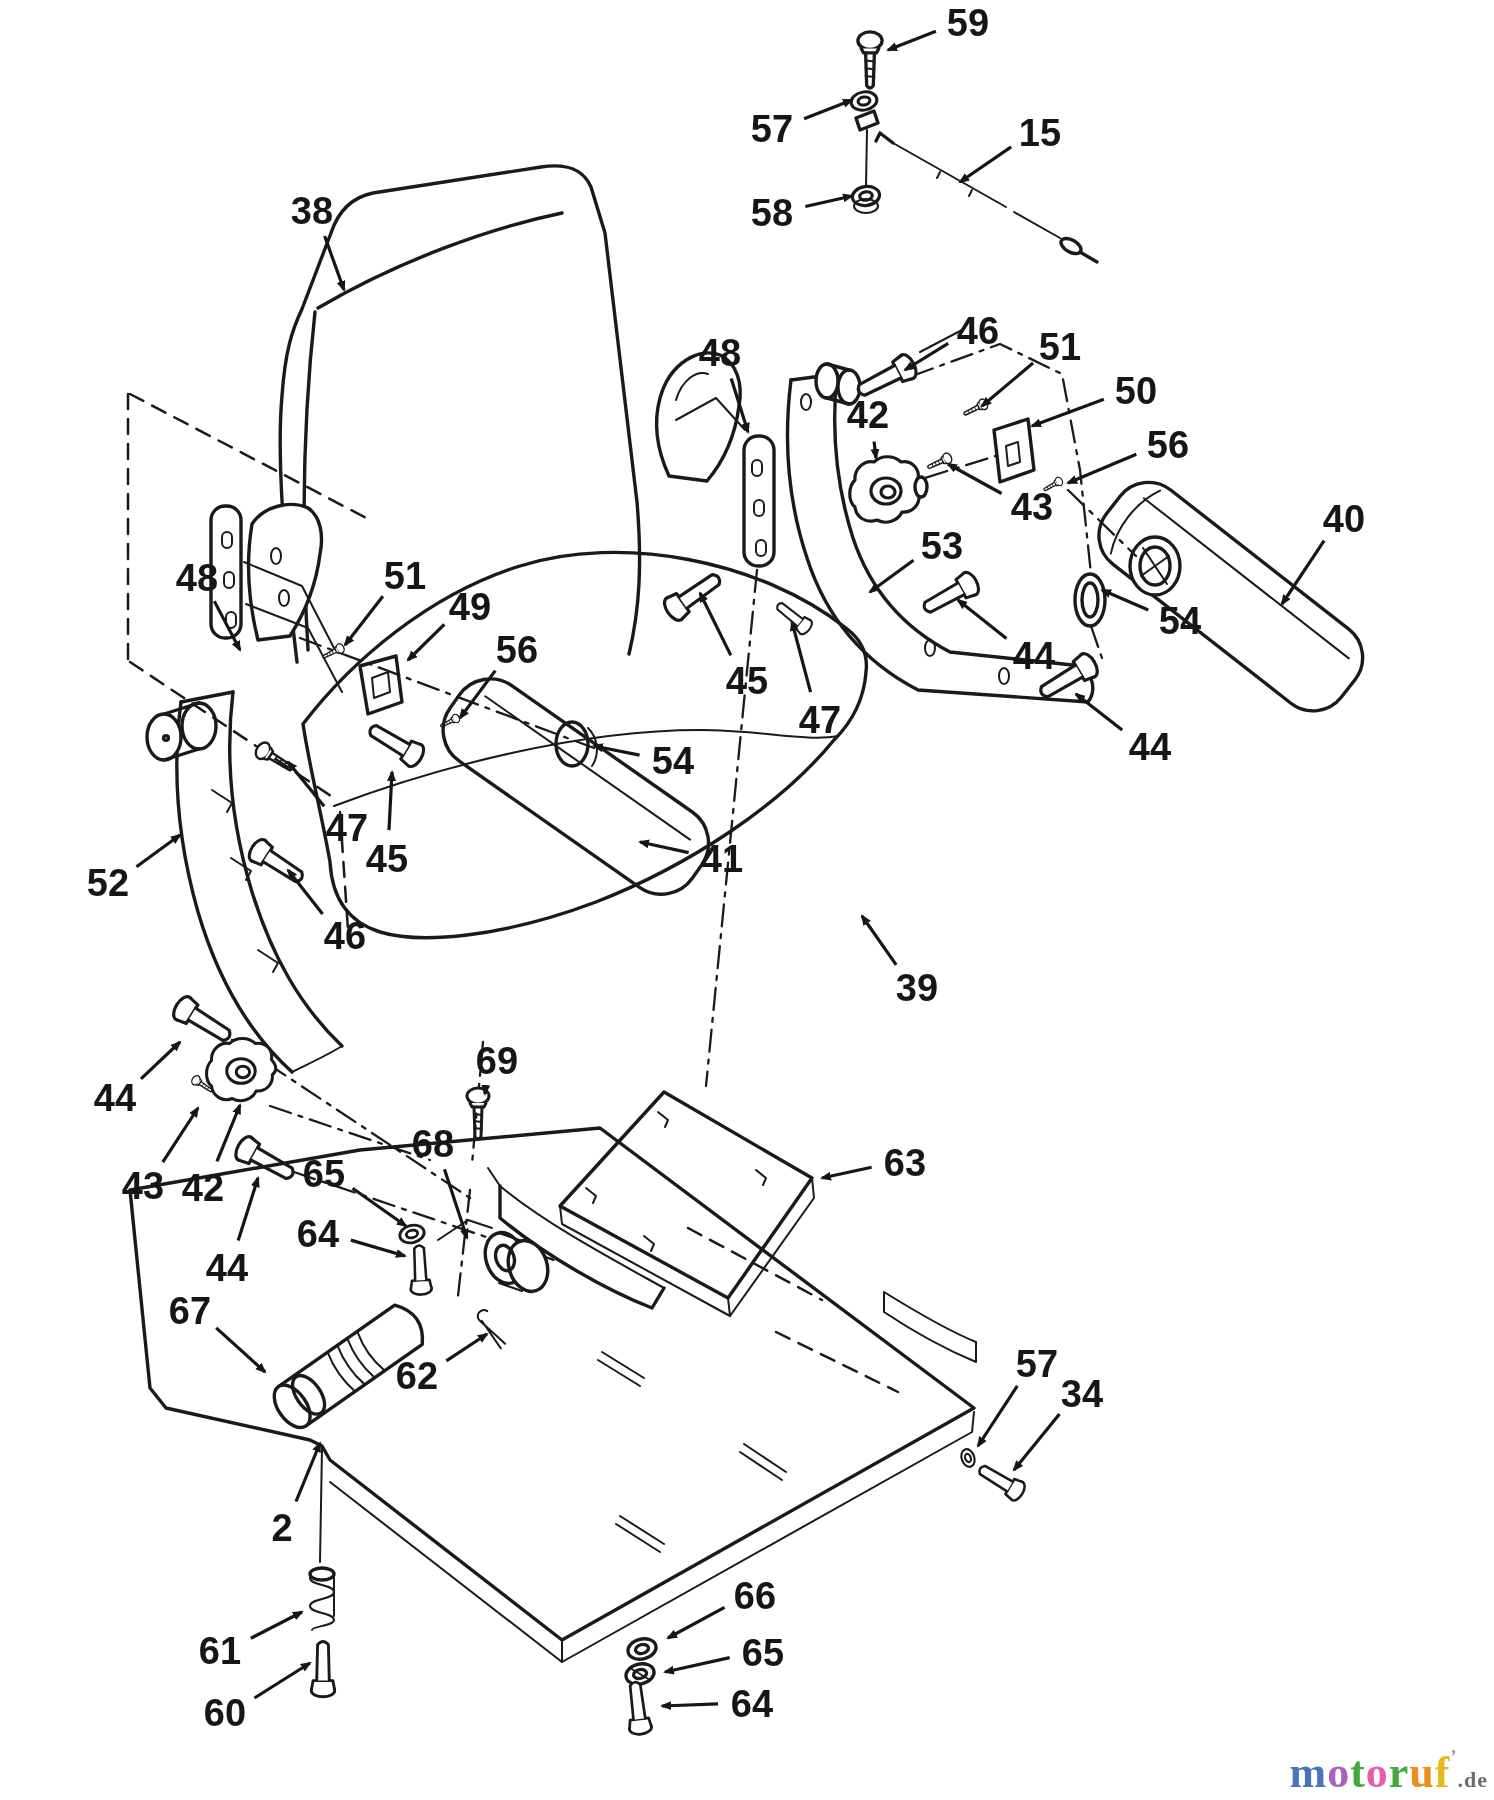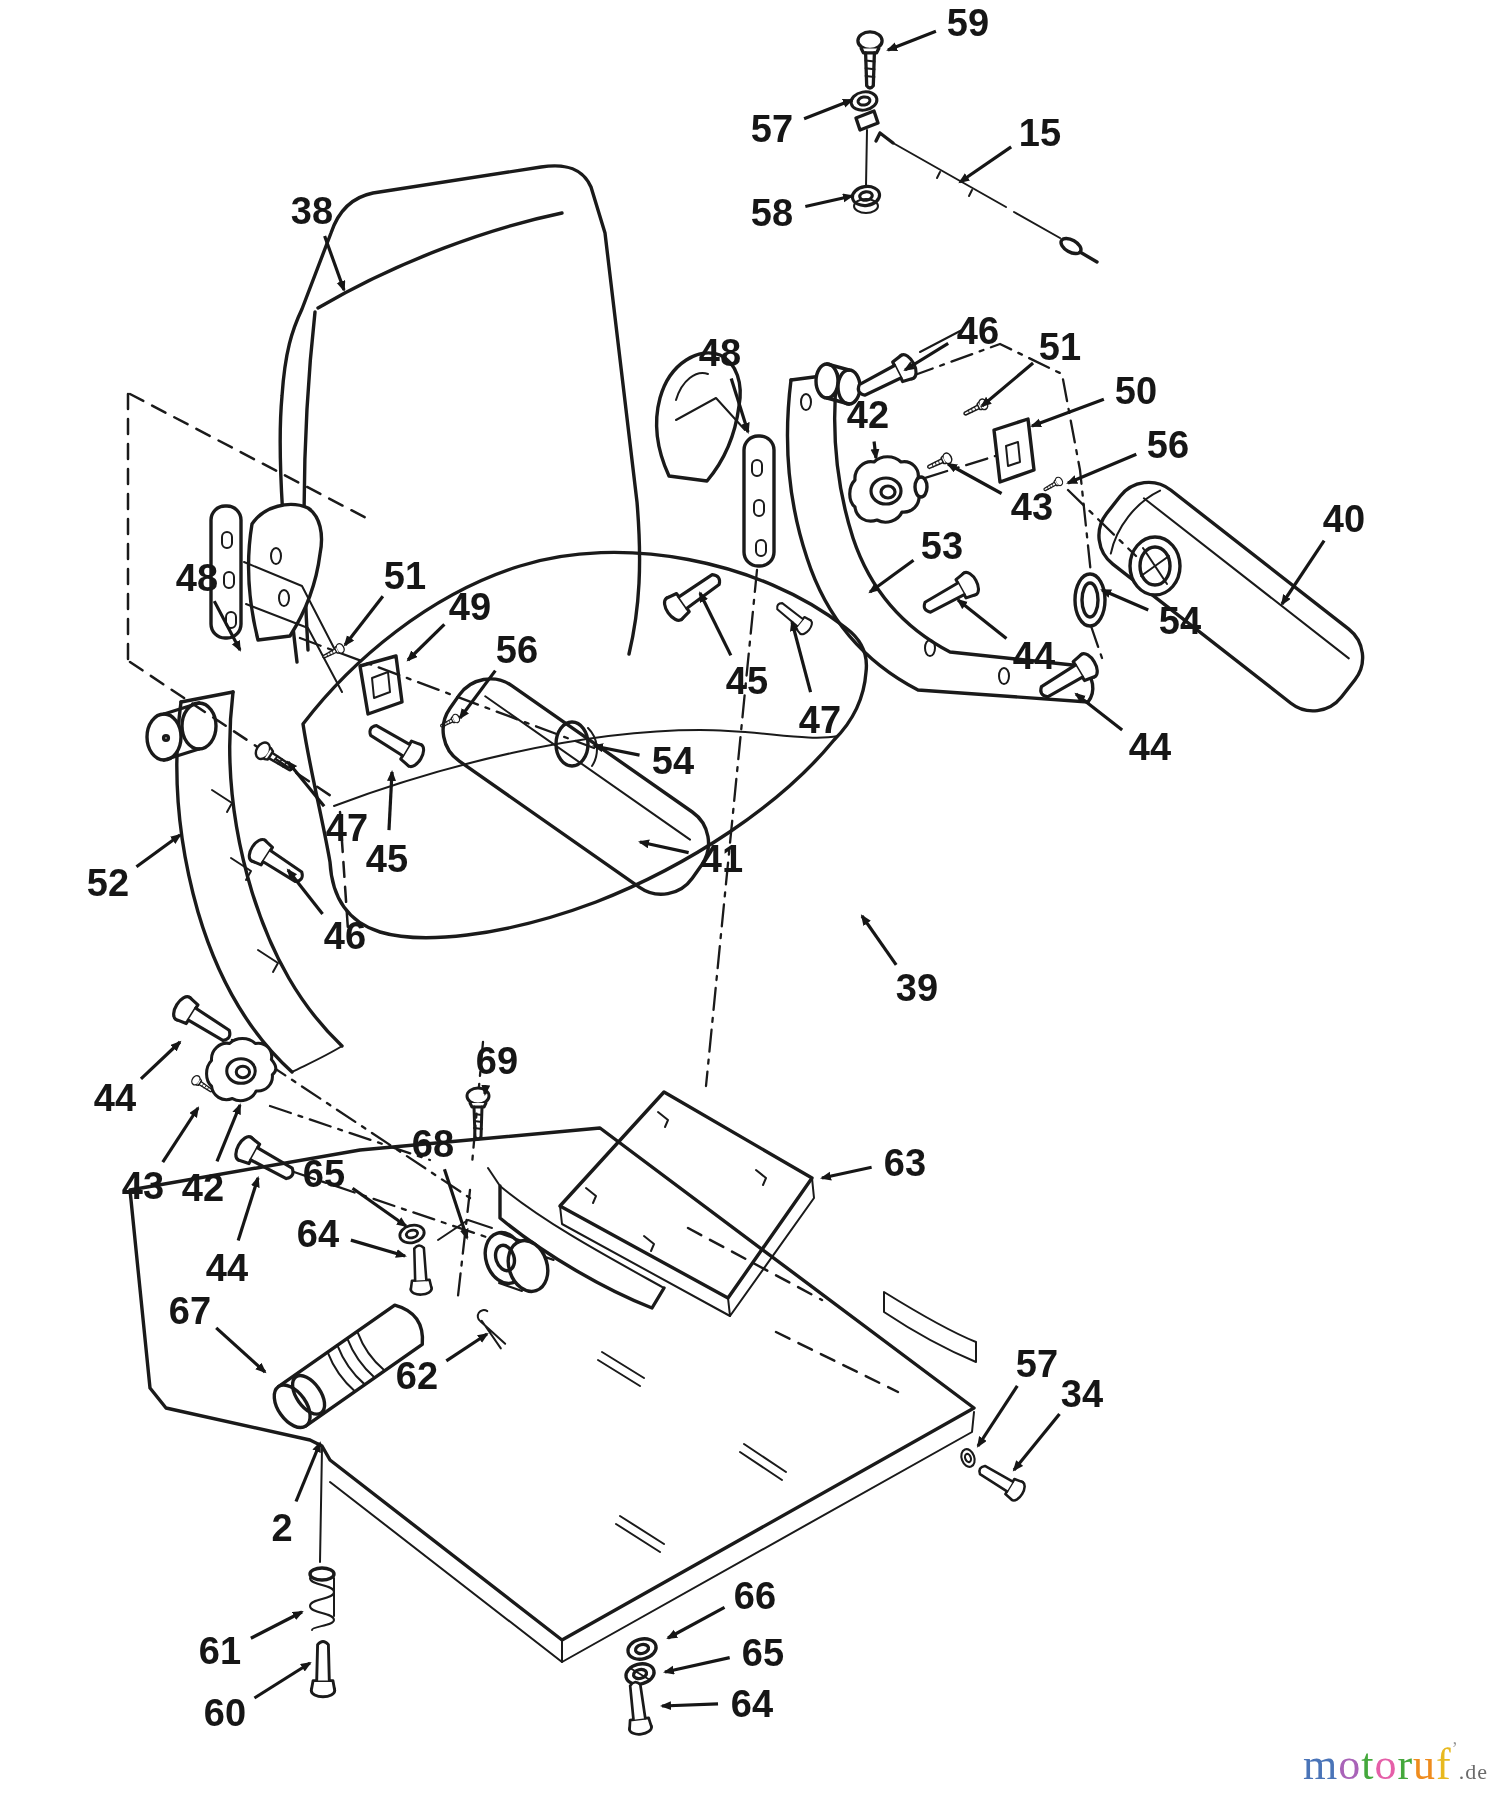--- a/index.html
+++ b/index.html
@@ -13,23 +13,23 @@
     stroke-linecap:round;stroke-linejoin:round;}
   .art .thin{stroke-width:2;}
   .art .dashed{stroke-dasharray:15 10;stroke-width:2.5;}
   .art .dashdot{stroke-dasharray:22 8 4 8;stroke-width:2.3;}
   .art .wfill{fill:#ffffff;}
   
   .callout-label{font-family:"Liberation Sans",sans-serif;font-weight:bold;
     font-size:38px;fill:#161616;text-anchor:middle;}
   .callout-arrow{stroke:#161616;stroke-width:3.2;fill:none;}
   
-  .watermark{position:absolute;right:6px;bottom:10px;
+  .watermark{position:absolute;right:6px;bottom:2px;
     font-family:"Liberation Serif","DejaVu Serif",serif;
-    font-size:44px;font-weight:400;letter-spacing:1px;white-space:nowrap;}
+    font-size:44px;font-weight:700;letter-spacing:1px;white-space:nowrap;}
   .watermark span{display:inline;}
   .wm-tick{font-size:18px;color:#9a9a9a;vertical-align:top;}
   .wm-suffix{font-size:22px;color:#6b6b6b;}
 </style>
 </head>
 <body>
 
 <div class="page">
 <svg id="diagram-svg" viewBox="0 0 1494 1800">
   <defs>

